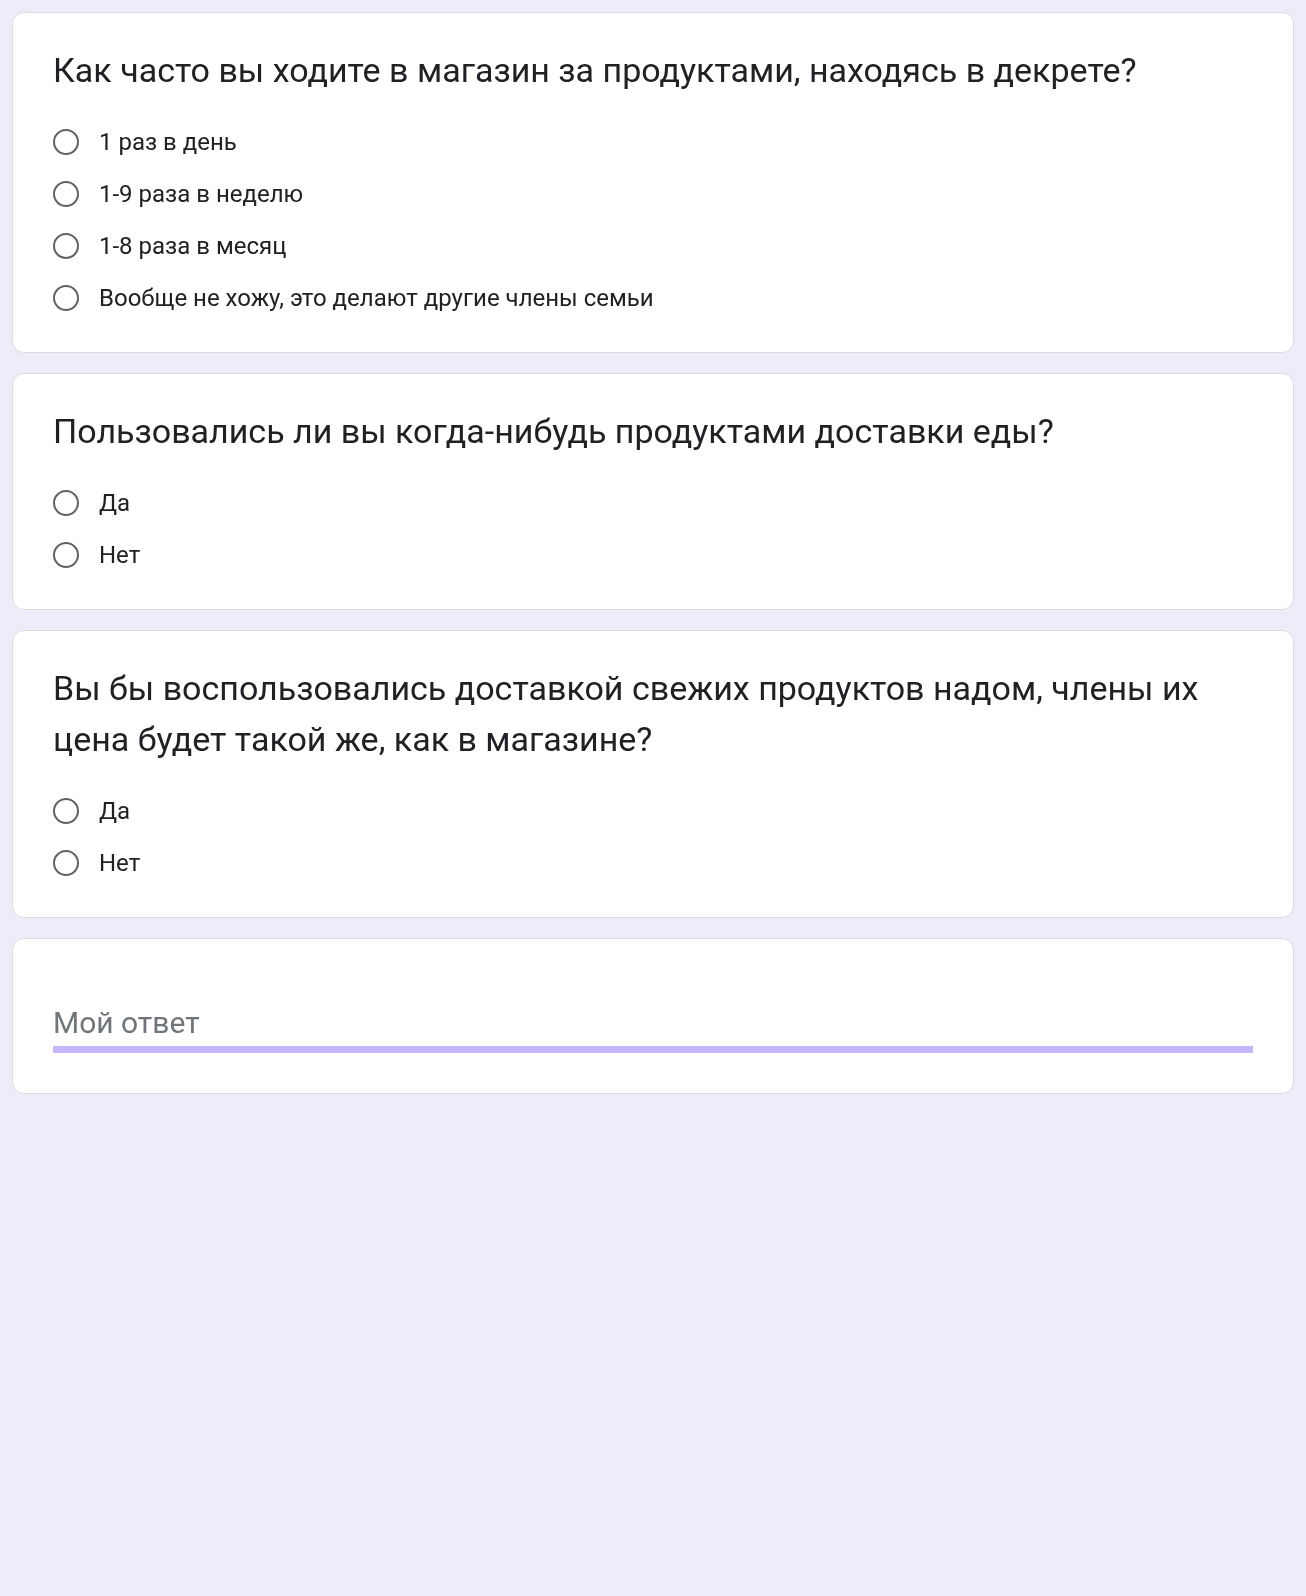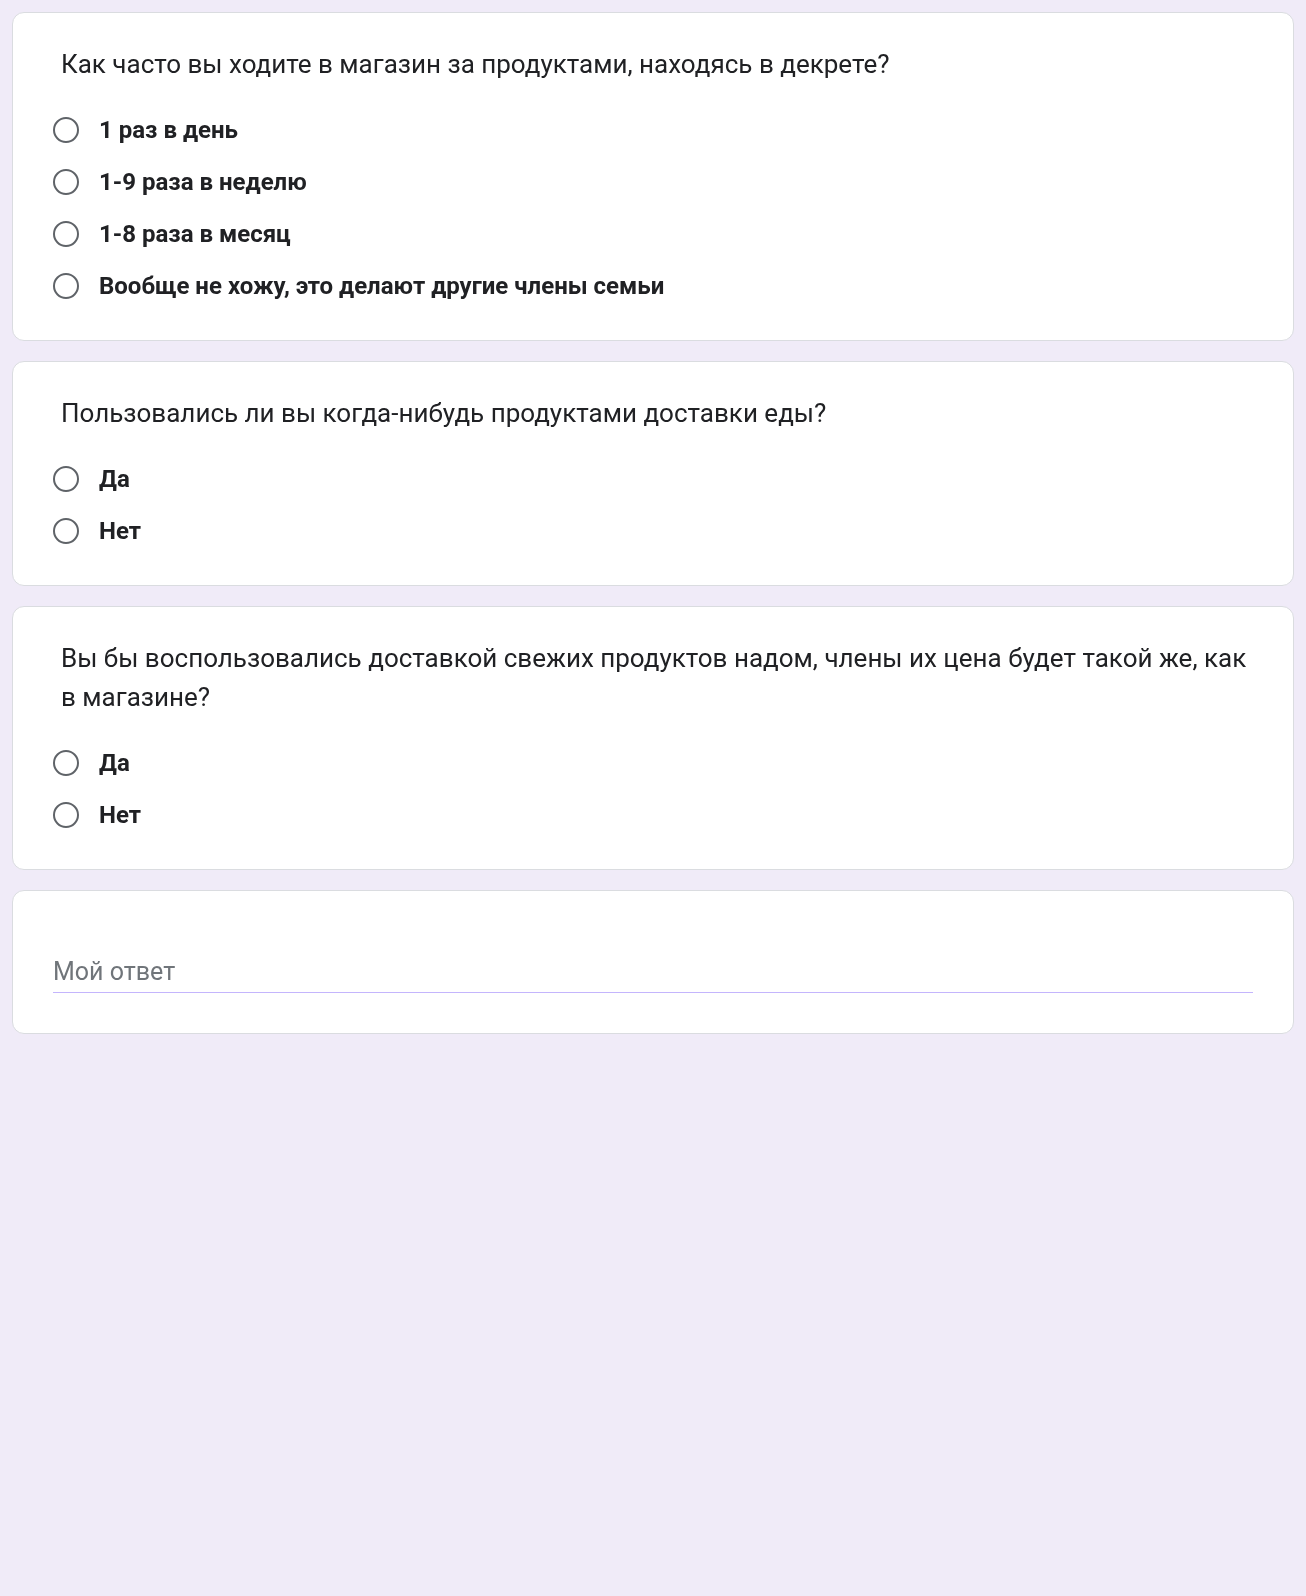--- a/index.html
+++ b/index.html
@@ -14,26 +14,25 @@
       width: 1306px;
     }
     .question-card {
       background-color: #ffffff;
       border: 1px solid #dadce0;
       border-radius: 12px;
       padding: 32px 40px 40px 40px;
       margin-bottom: 20px;
     }
     .question-title {
-      font-size: 26px;
+      font-size: 34px;
       color: #202124;
       font-weight: 400;
       line-height: 1.5;
       margin-bottom: 32px;
-      margin-left: 8px;
     }
     .option-row {
       display: flex;
       align-items: center;
       margin-bottom: 24px;
       cursor: pointer;
     }
     .option-row:last-child {
       margin-bottom: 0;
       margin-top: 14px;
@@ -42,30 +41,30 @@
       width: 26px;
       height: 26px;
       border: 2.5px solid #5f6368;
       border-radius: 50%;
       margin-right: 20px;
       flex-shrink: 0;
     }
     .option-label {
       font-size: 24px;
       color: #202124;
-      font-weight: 700;
+      font-weight: 400;
     }
     .text-input-container {
       margin-top: 28px;
     }
     .text-input {
       width: 100%;
       border: none;
-      border-bottom: 1px solid #c4b5fd;
-      font-size: 25px;
+      border-bottom: 7px solid #c4b5fd;
+      font-size: 30px;
       color: #000000;
       padding: 6px 0;
       background: transparent;
       outline: none;
       font-family: inherit;
     }
     .text-input::placeholder {
       color: #70757a;
     }
   </style>

